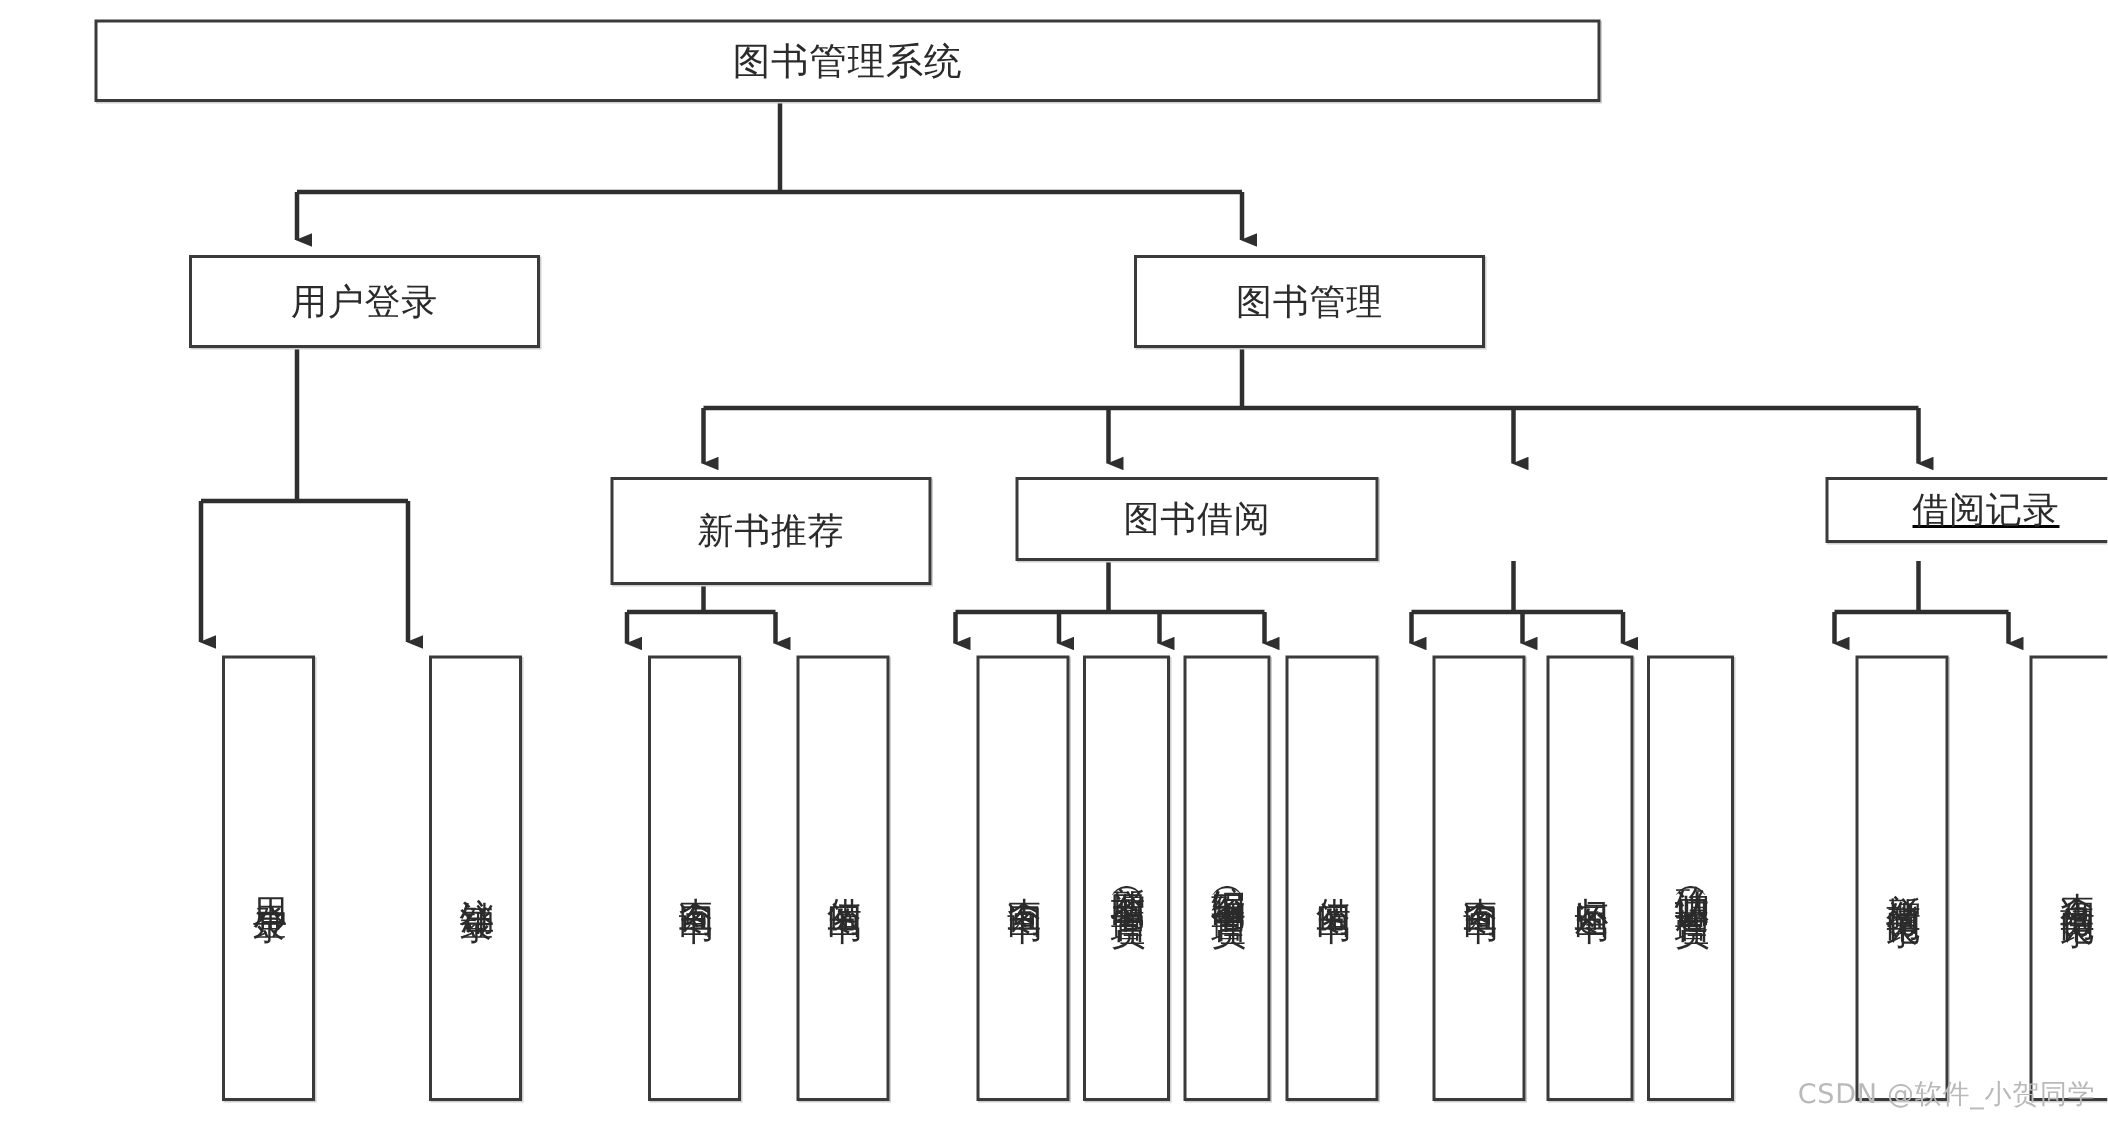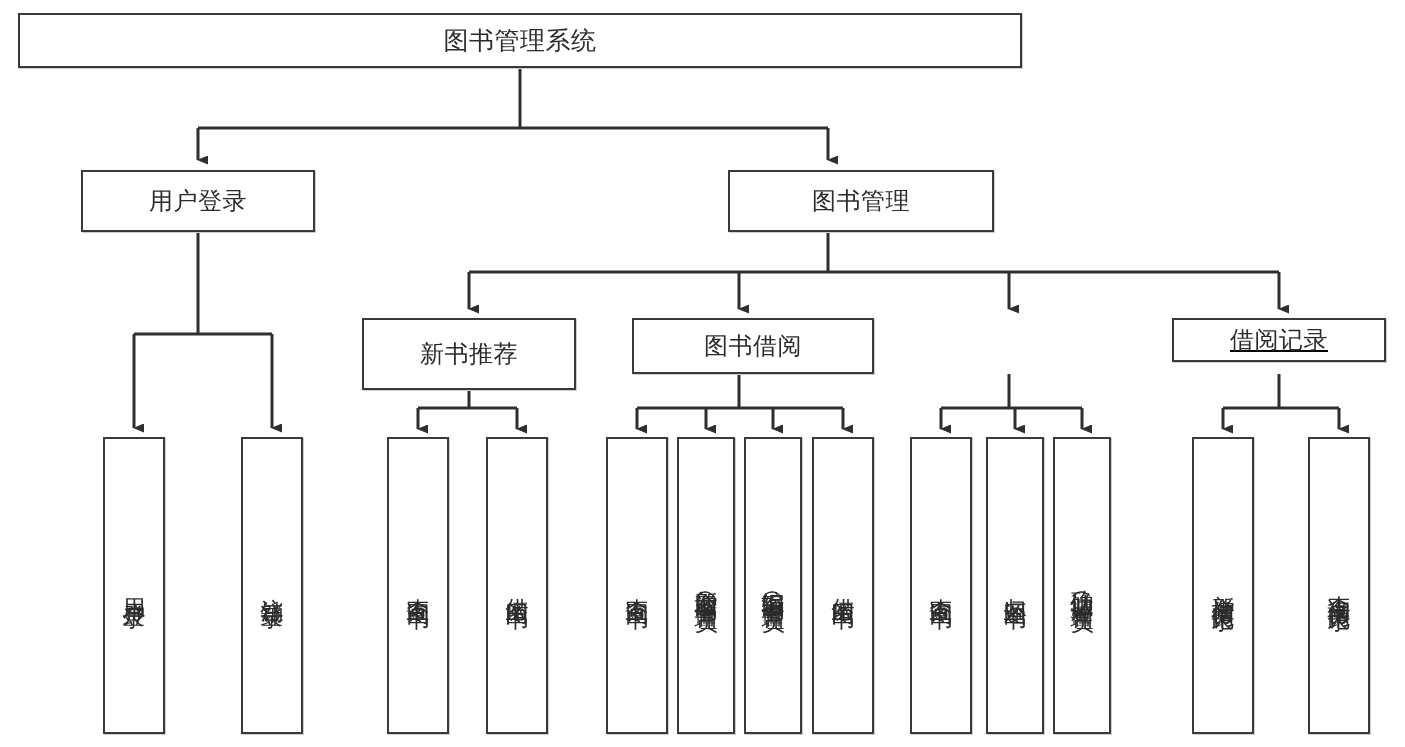--- a/index.html
+++ b/index.html
@@ -28,20 +28,21 @@
   }
   .node {
     position: absolute;
     box-sizing: border-box;
     border: 2px solid #3a3a3a;
     background: #ffffff;
     display: flex;
     align-items: center;
     justify-content: center;
     box-shadow: 1px 1px 0 #cfcfcf;
+    margin-left: 45px;
   }
   .node-label {
     color: #2b2b2b;
     line-height: 1.18;
     text-align: center;
     letter-spacing: 0.5px;
     white-space: pre-line;
   }
   
   .node.horiz .node-label {
@@ -131,21 +132,21 @@
     </g>
   </svg>
 
   <div class="node horiz root" style="left:18px; top:13px; width:1004px; height:55px;">
     <span class="node-label">图书管理系统</span>
   </div>
 
   <div class="node horiz" style="left:81px; top:170px; width:234px; height:62px;">
     <span class="node-label">用户登录</span>
   </div>
-  <div class="node horiz" style="left:728px; top:170px; width:266px; height:62px;">
+  <div class="node horiz" style="left:711px; top:170px; width:234px; height:62px;">
     <span class="node-label">图书管理</span>
   </div>
 
   <div class="node horiz" style="left:362px; top:318px; width:214px; height:72px;">
     <span class="node-label">新书推荐</span>
   </div>
   <div class="node horiz" style="left:632px; top:318px; width:242px; height:56px;">
     <span class="node-label">图书借阅</span>
   </div>
   <div class="node horiz" style="left:1172px; top:318px; width:214px; height:44px;text-decoration:underline;">
@@ -189,14 +190,15 @@
     <span class="node-label">确认归还（管理员）</span>
   </div>
 
   <div class="node vert" style="left:1192px; top:437px; width:62px; height:297px;">
     <span class="node-label">新增借阅记录</span>
   </div>
   <div class="node vert" style="left:1308px; top:437px; width:62px; height:297px;">
     <span class="node-label">查询借阅记录</span>
   </div>
 
+  <div id="watermark">CSDN @软件_小贺同学</div>
 
 </div>
 
 </body></html>

